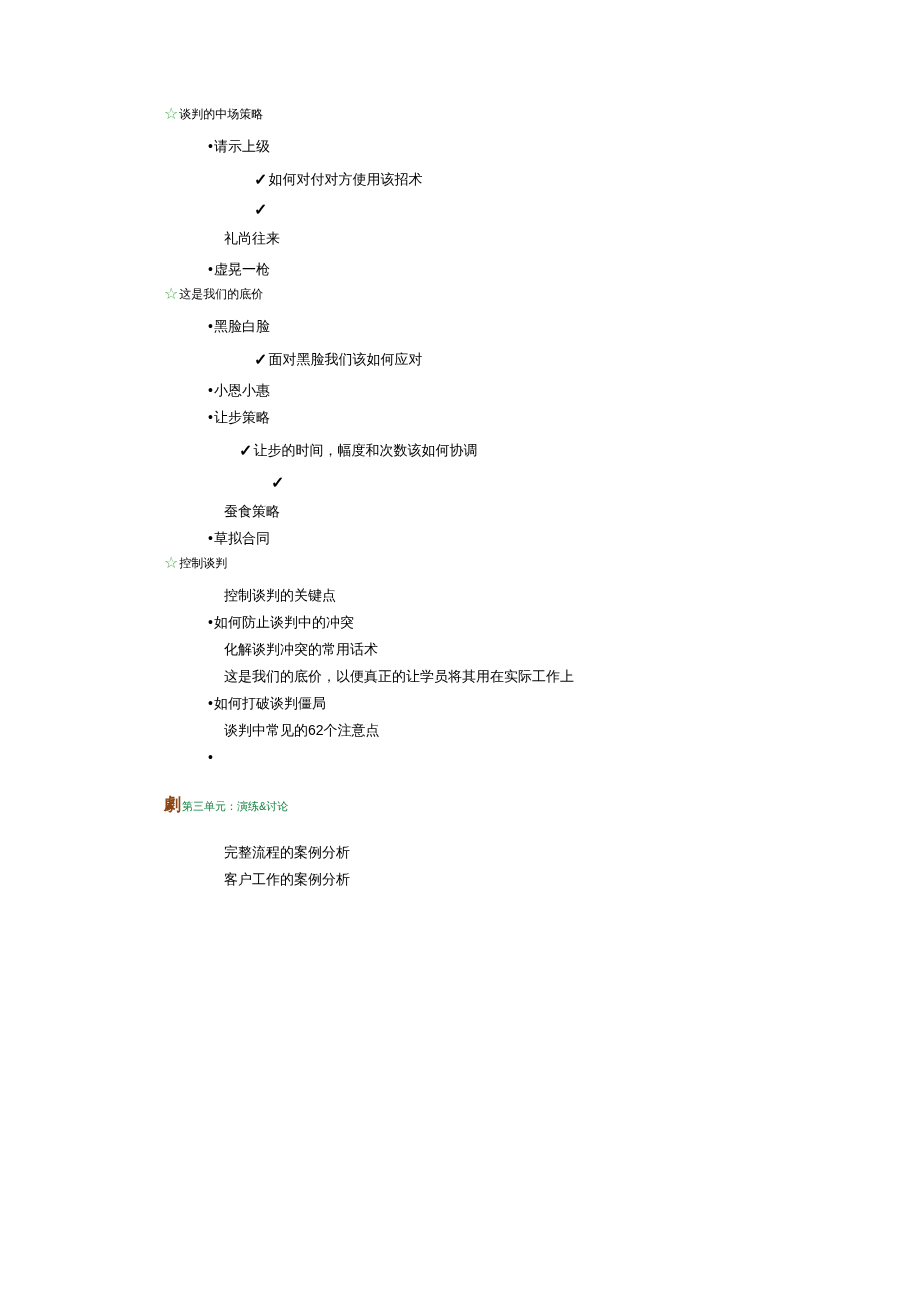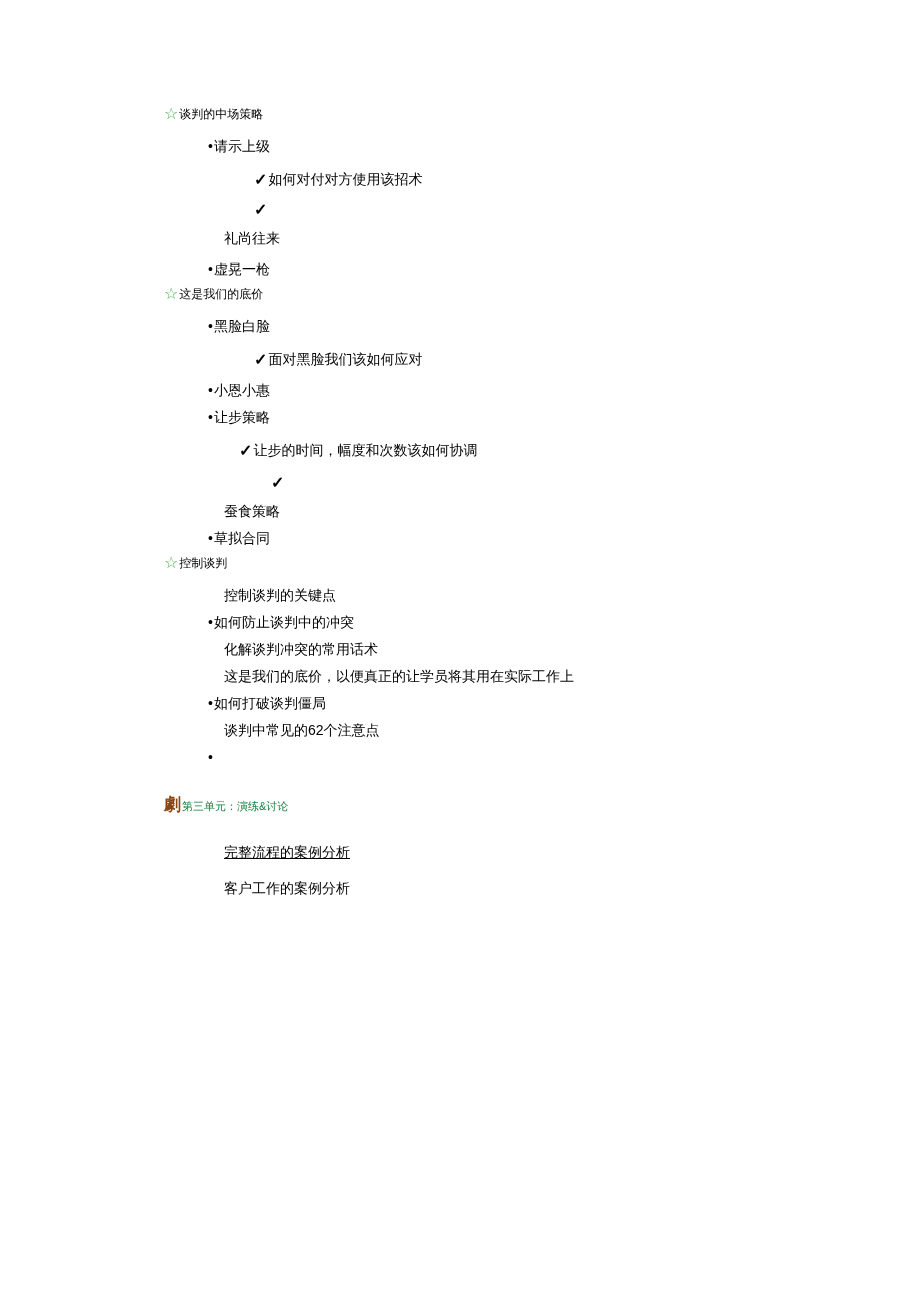--- a/index.html
+++ b/index.html
@@ -179,14 +179,14 @@
 
 <div class="dot-item pl1" style="margin-top:6px;">
   <span class="dot">•&nbsp;</span>
 </div>
 
 <div class="unit-heading">
   <span class="unit-icon">劇</span>
   <span class="unit-text">第三单元：演练&amp;讨论</span>
 </div>
 
-<div class="plain-item pl2" style="margin-top:24px;text-decoration:underline;">完整流程的案例分析</div>
-<div class="plain-item pl2" style="margin-top:15px;">客户工作的案例分析</div>
+<div class="plain-item pl2" style="margin-top:24px;">完整流程的案例分析</div>
+<div class="plain-item pl2" style="margin-top:6px;">客户工作的案例分析</div>
 
 </body></html>

